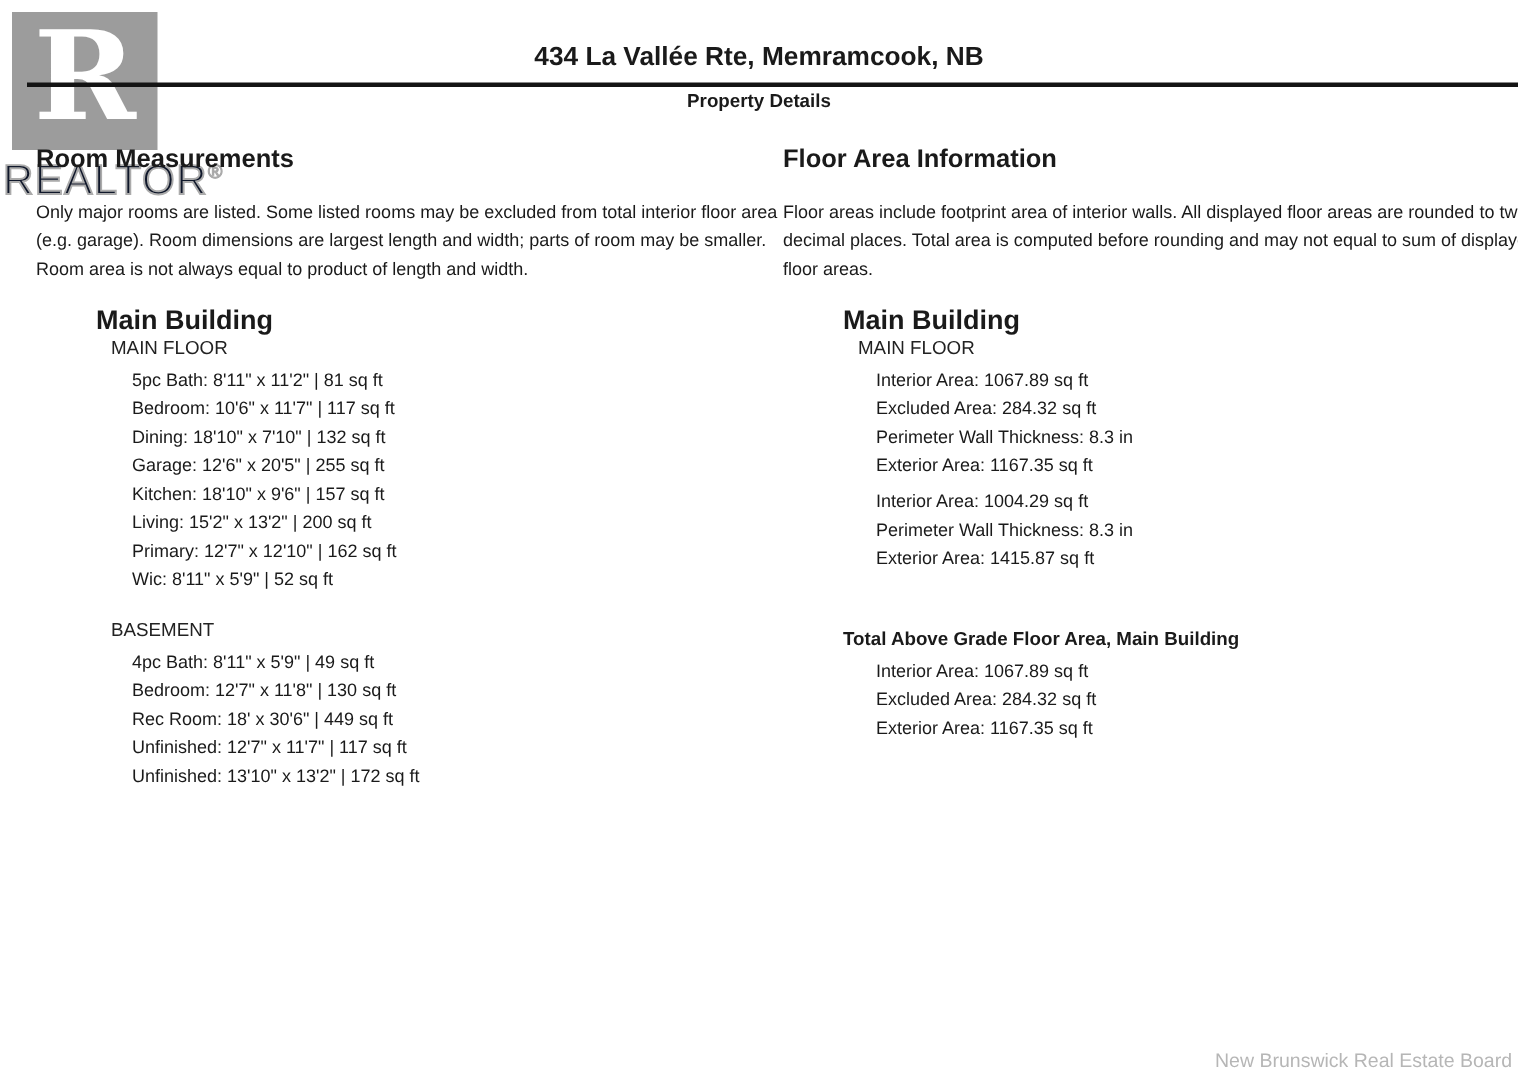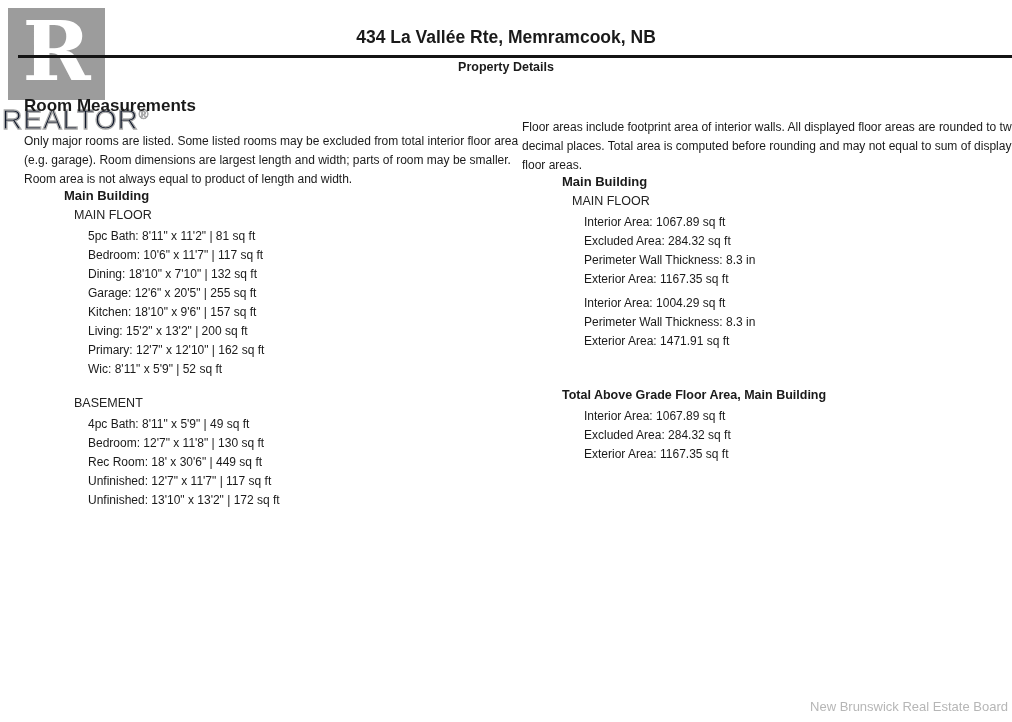--- a/index.html
+++ b/index.html
@@ -84,22 +84,23 @@
 
   .section-heading {
     font-size: 17px;
     font-weight: bold;
     line-height: 14px;
   }
   .section-desc { margin-top: 19px; }
   .desc-line { line-height: 19px; white-space: nowrap; }
 
   .building-heading {
+    margin-top: 17px;
     padding-left: 40px;
-    font-size: 13px;
+    font-size: 18px;
     font-weight: bold;
     line-height: 14px;
   }
   .floor-heading {
     margin-top: 5px;
     padding-left: 50px;
     font-size: 12.5px;
     line-height: 14px;
     color: #222222;
   }
@@ -164,40 +165,41 @@
   <div class="item-list">
     <div class="line">4pc Bath: 8'11" x 5'9" | 49 sq ft</div>
     <div class="line">Bedroom: 12'7" x 11'8" | 130 sq ft</div>
     <div class="line">Rec Room: 18' x 30'6" | 449 sq ft</div>
     <div class="line">Unfinished: 12'7" x 11'7" | 117 sq ft</div>
     <div class="line">Unfinished: 13'10" x 13'2" | 172 sq ft</div>
   </div>
 </div>
 
 <div class="col col-right">
+  <div class="section-heading">Floor Area Information</div>
   <div class="section-desc">
     <div class="desc-line">Floor areas include footprint area of interior walls. All displayed floor areas are rounded to two</div>
     <div class="desc-line">decimal places. Total area is computed before rounding and may not equal to sum of displayed</div>
     <div class="desc-line">floor areas.</div>
   </div>
 
   <div class="building-heading">Main Building</div>
 
   <div class="floor-heading">MAIN FLOOR</div>
   <div class="item-list indent-right">
     <div class="line">Interior Area: 1067.89 sq ft</div>
     <div class="line">Excluded Area: 284.32 sq ft</div>
     <div class="line">Perimeter Wall Thickness: 8.3 in</div>
     <div class="line">Exterior Area: 1167.35 sq ft</div>
   </div>
 
   <div class="item-list indent-right">
     <div class="line">Interior Area: 1004.29 sq ft</div>
     <div class="line">Perimeter Wall Thickness: 8.3 in</div>
-    <div class="line">Exterior Area: 1471.91 sq ft</div>
+    <div class="line">Exterior Area: 1415.87 sq ft</div>
   </div>
 
   <div class="total-heading">Total Above Grade Floor Area, Main Building</div>
   <div class="item-list indent-right">
     <div class="line">Interior Area: 1067.89 sq ft</div>
     <div class="line">Excluded Area: 284.32 sq ft</div>
     <div class="line">Exterior Area: 1167.35 sq ft</div>
   </div>
 </div>
 

